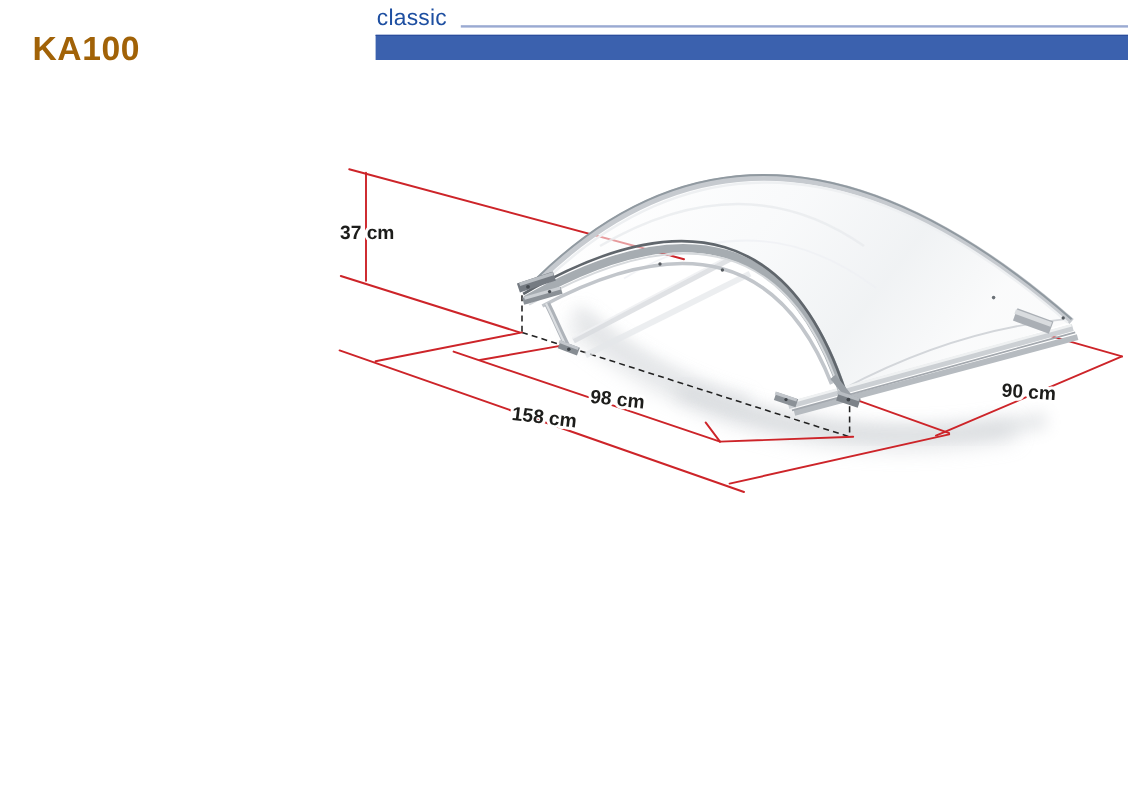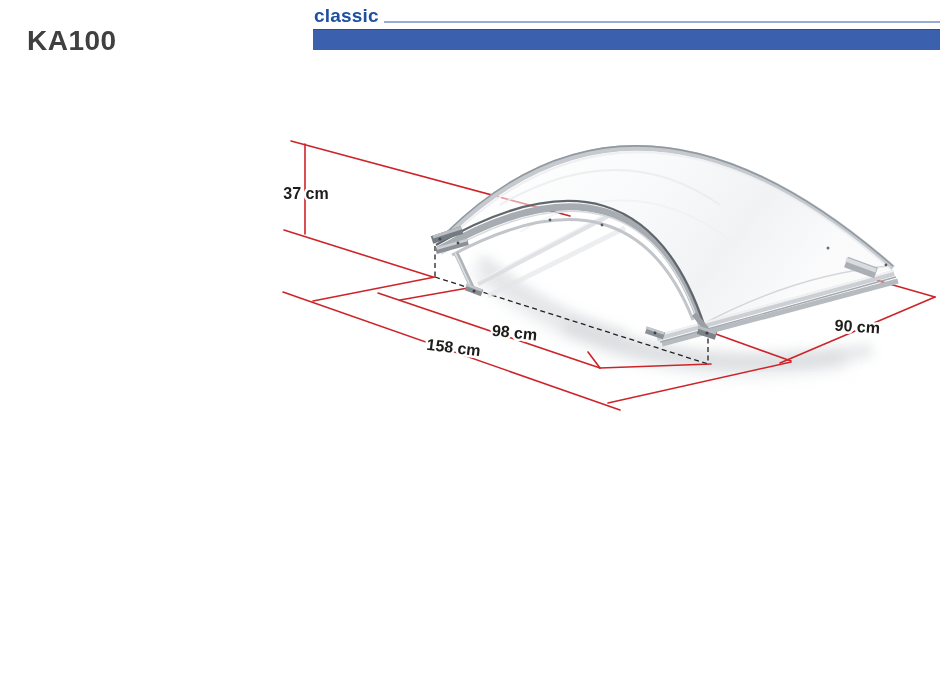--- a/index.html
+++ b/index.html
@@ -2,25 +2,25 @@
 <html><head>
 <meta charset="utf-8">
 <style>
   html,body { margin:0; padding:0; background:#fff; }
   .page {
     position:relative; width:940px; height:675px; background:#ffffff;
     font-family:"Liberation Sans", sans-serif; overflow:hidden;
   }
   .product-code {
     position:absolute; left:27px; top:25px;
-    font-size:28px; font-weight:700; color:#404040; letter-spacing:0.5px;
+    font-size:28px; font-weight:700; color:#a16207; letter-spacing:0.5px;
   }
   .series {
     position:absolute; left:314px; top:5px;
-    font-size:19px; font-weight:700; color:#1e4fa1; letter-spacing:0.2px;
+    font-size:19px; font-weight:400; color:#1e4fa1; letter-spacing:0.2px;
   }
   .series-rule {
     position:absolute; left:384px; top:21px; right:0; height:2px;
     background:#9aaad2;
   }
   .accent-bar {
     position:absolute; left:313px; top:29px; right:0; height:20px;
     background:#3b61ae; border-top:1px solid #2b4d9c;
   }
   .diagram-svg { position:absolute; left:0; top:0; }

